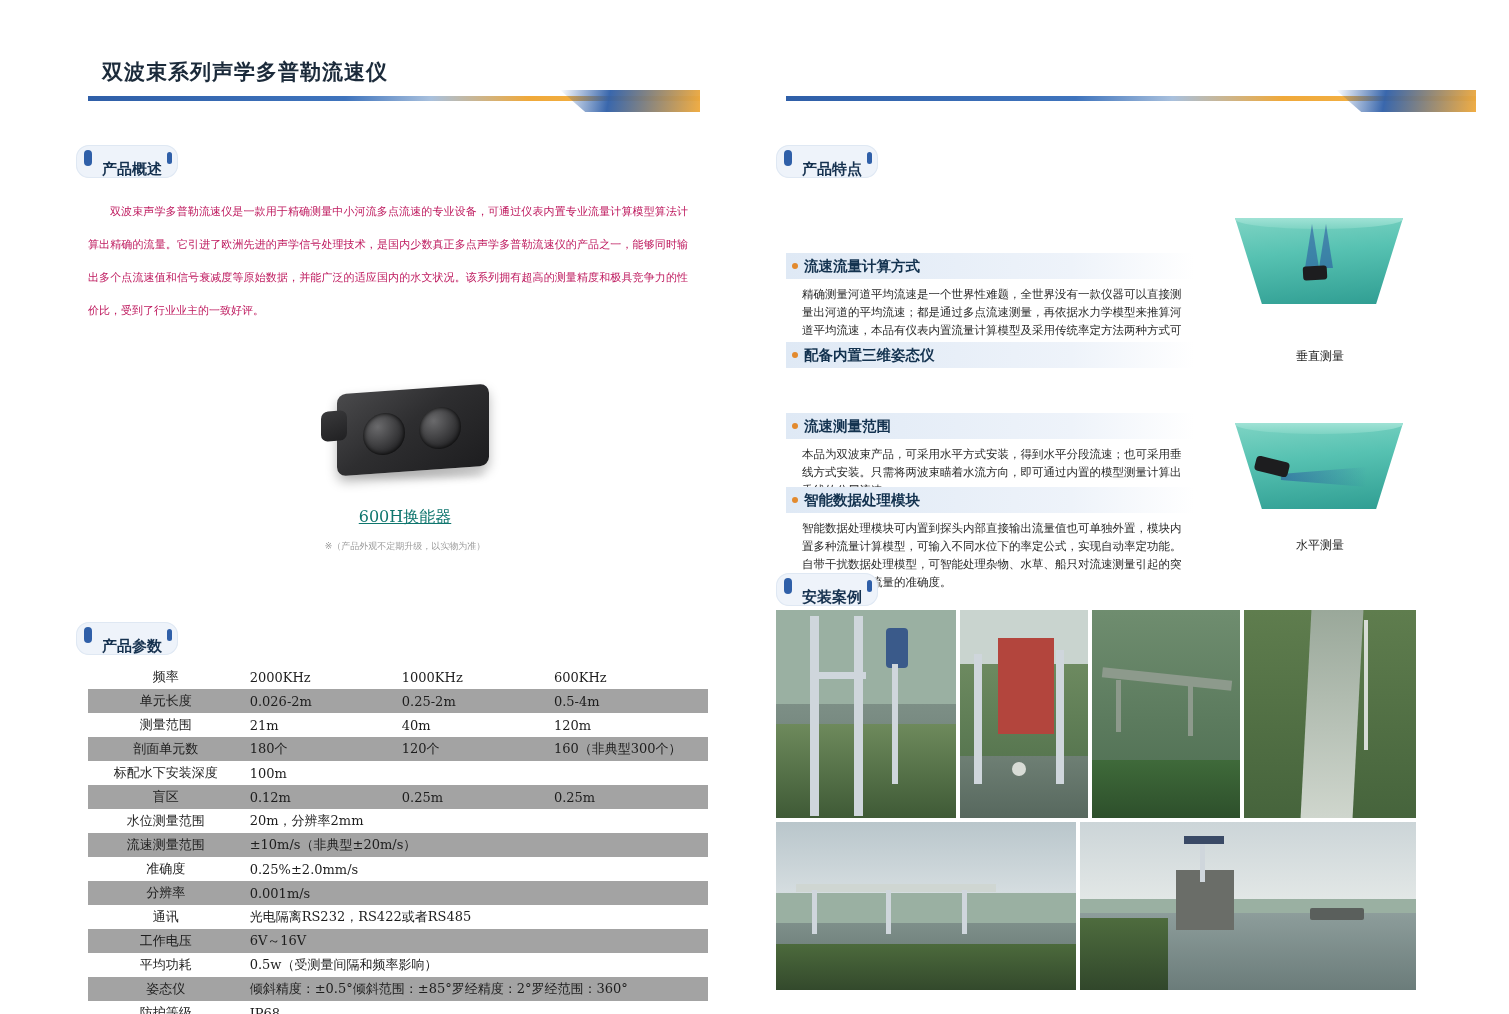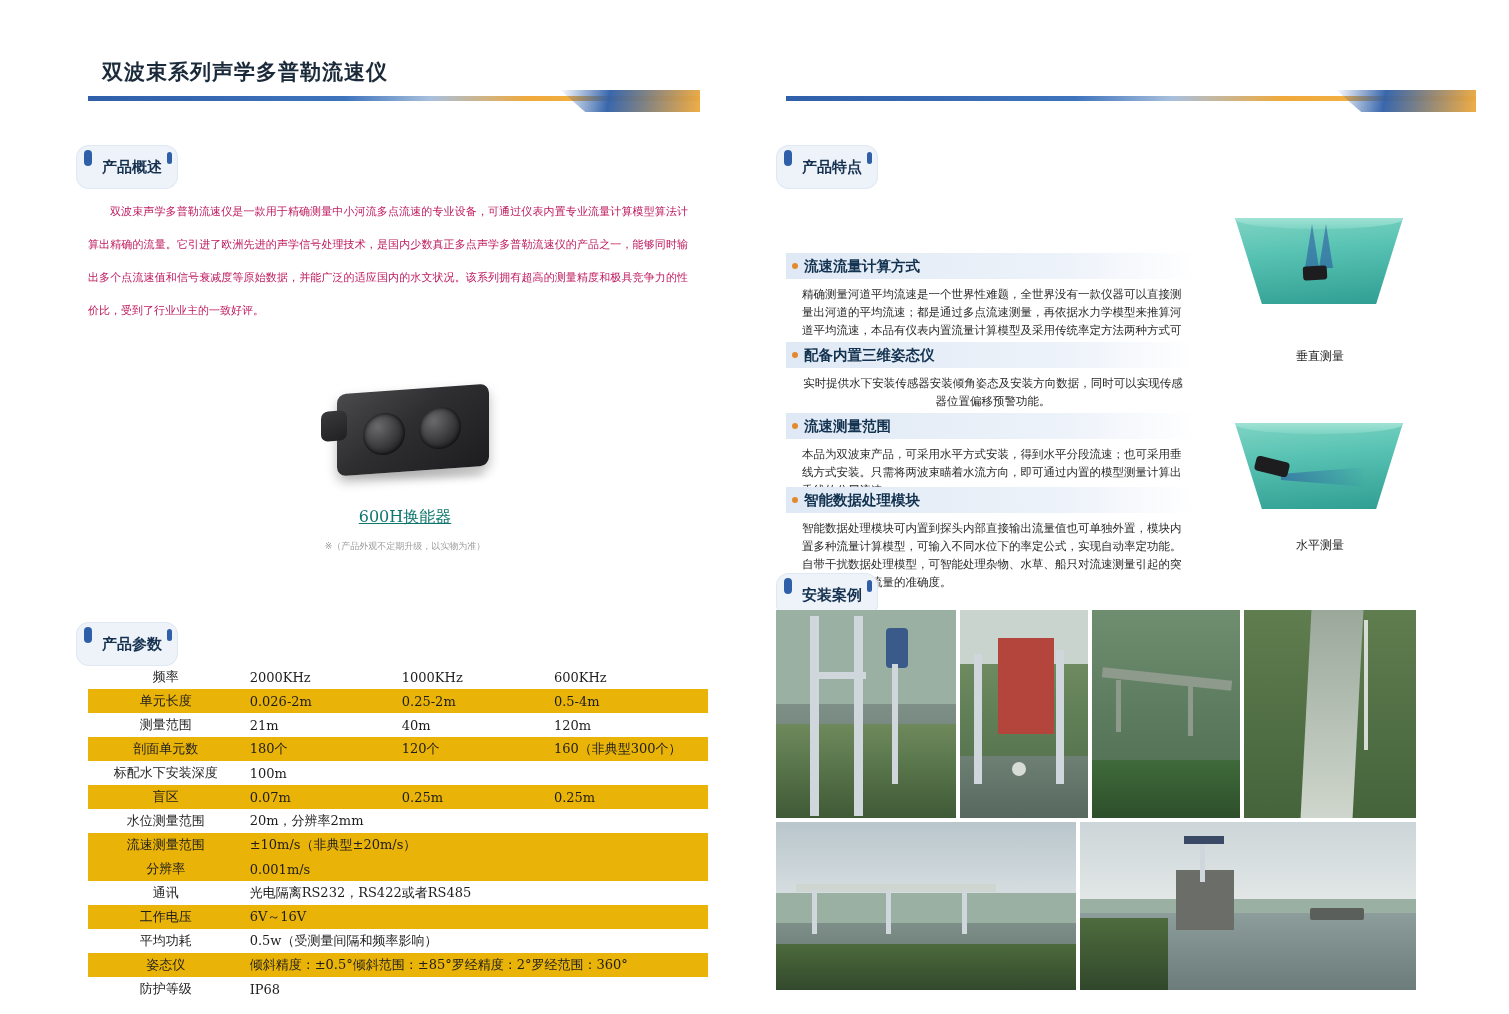--- a/index.html
+++ b/index.html
@@ -31,23 +31,23 @@
   }
   .hdr-tail{
     position:absolute;right:0;bottom:0;width:140px;height:22px;
     background:linear-gradient(100deg,rgba(47,95,168,0) 0%,#2f5fa8 35%,#f0a93a 100%);
     clip-path:polygon(18% 100%,100% 100%,100% 0,0 0);
     opacity:.95;
   }
 
   
   .pill{
-    position:absolute;height:44px;
+    position:absolute;height:18px;
     display:flex;align-items:center;
-    padding:0 16px 0 26px;
+    padding:15px 16px 0 26px;
     background:#eef3fa;
     border-radius:13px;
     font-size:15px;font-weight:bold;color:#15314f;
     box-shadow:0 0 0 1px #dfe8f3 inset;
   }
   .pill:before{
     content:"";position:absolute;left:8px;top:5px;
     width:8px;height:16px;background:#2f5fa8;border-radius:4px;
   }
   .pill:after{
@@ -101,21 +101,21 @@
   }
 
   
   .params{
     position:absolute;left:88px;top:665px;width:620px;
     border-collapse:collapse;font-size:13px;
     font-family:"DejaVu Serif","Liberation Serif",serif;
     color:#1d1d1d;
   }
   .params td{padding:3px 6px;vertical-align:middle;}
-  .params tr.alt td{background:#eab308;}
+  .params tr.alt td{background:#a3a3a3;}
   .params td.k{width:160px;text-align:center;}
   .params td.c1{width:150px;}
   .params td.c2{width:150px;}
   .params td.c3{width:160px;}
 
   
   .feat{position:absolute;left:786px;width:408px;}
   .feat-head{
     position:relative;height:26px;
     background:linear-gradient(90deg,#dfe9f5 0%,#eef3fa 70%,#ffffff 100%);
@@ -238,31 +238,35 @@
           <td class="c3">160（非典型300个）</td>
         </tr>
         <tr>
           <td class="k">标配水下安装深度</td>
           <td class="c1">100m</td>
           <td class="c2"></td>
           <td class="c3"></td>
         </tr>
         <tr class="alt">
           <td class="k">盲区</td>
-          <td class="c1">0.07m</td>
+          <td class="c1">0.12m</td>
           <td class="c2">0.25m</td>
           <td class="c3">0.25m</td>
         </tr>
         <tr>
           <td class="k">水位测量范围</td>
           <td class="c1" colspan="3">20m，分辨率2mm</td>
         </tr>
         <tr class="alt">
           <td class="k">流速测量范围</td>
           <td class="c1" colspan="3">±10m/s（非典型±20m/s）</td>
+        </tr>
+        <tr>
+          <td class="k">准确度</td>
+          <td class="c1" colspan="3">0.25%±2.0mm/s</td>
         </tr>
         <tr class="alt">
           <td class="k">分辨率</td>
           <td class="c1" colspan="3">0.001m/s</td>
         </tr>
         <tr>
           <td class="k">通讯</td>
           <td class="c1" colspan="3">光电隔离RS232，RS422或者RS485</td>
         </tr>
         <tr class="alt">
@@ -304,21 +308,20 @@
       <div class="feat-head">
         <span>流速流量计算方式</span>
       </div>
       <div class="feat-body">精确测量河道平均流速是一个世界性难题，全世界没有一款仪器可以直接测量出河道的平均流速；都是通过多点流速测量，再依据水力学模型来推算河道平均流速，本品有仪表内置流量计算模型及采用传统率定方法两种方式可供选择应用。也可上传原始点流速 水位数据由中心站软件计算。</div>
     </div>
 
     <div class="feat" style="top:342px;left:26px;text-align:center;">
       <div class="feat-head">
         <span>配备内置三维姿态仪</span>
       </div>
-      <div class="feat-body">实时提供水下安装传感器安装倾角姿态及安装方向数据，同时可以实现传感器位置偏移预警功能。</div>
     </div>
 
     <div class="feat" style="top:413px;left:26px;">
       <div class="feat-head">
         <span>流速测量范围</span>
       </div>
       <div class="feat-body">本品为双波束产品，可采用水平方式安装，得到水平分段流速；也可采用垂线方式安装。只需将两波束瞄着水流方向，即可通过内置的模型测量计算出垂线的分层流速。</div>
     </div>
 
     <div class="feat" style="top:487px;left:26px;">

